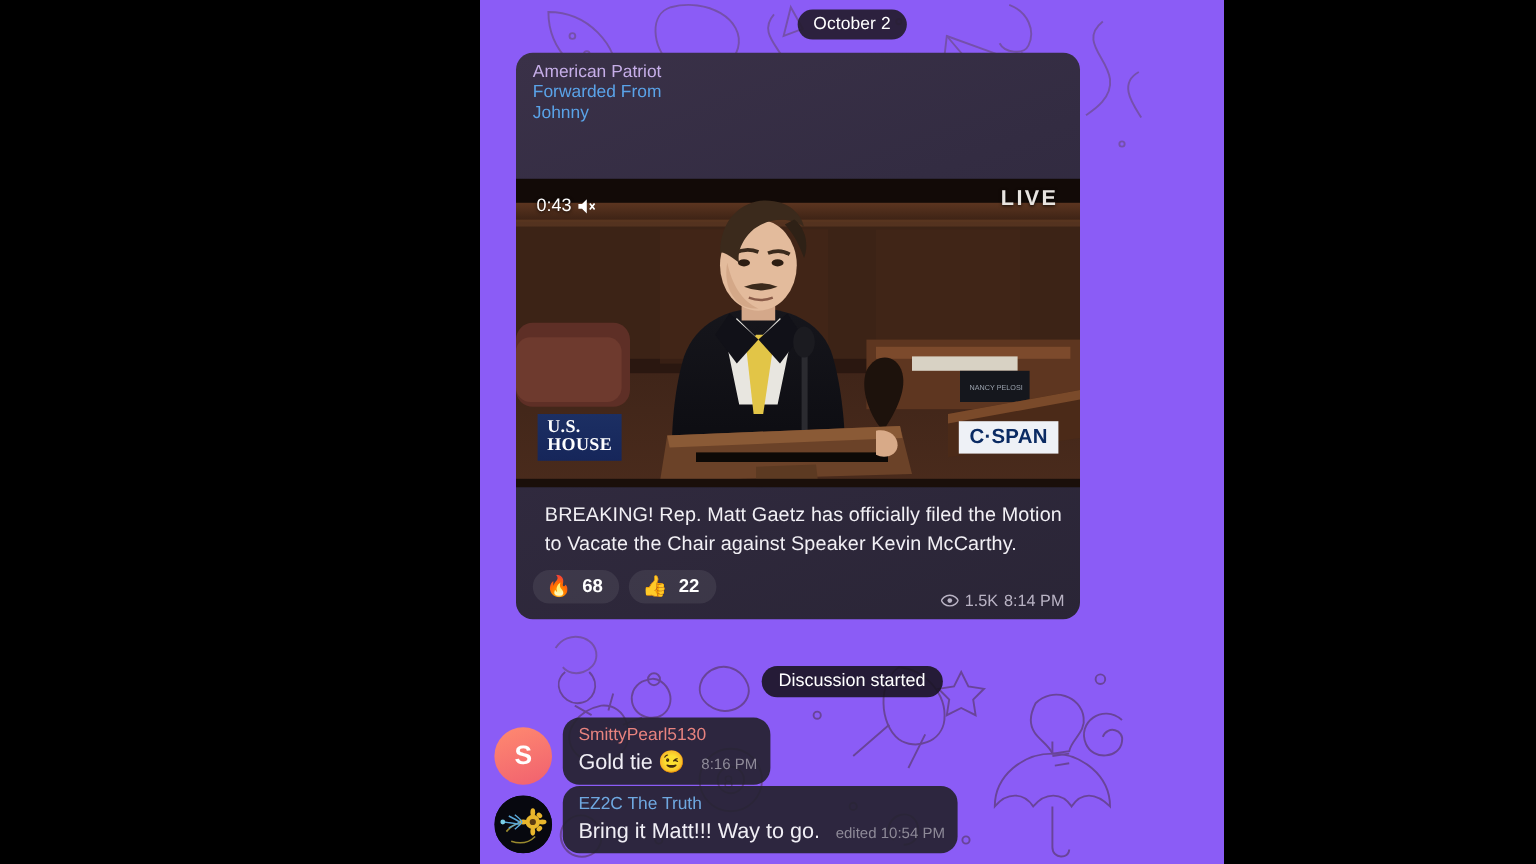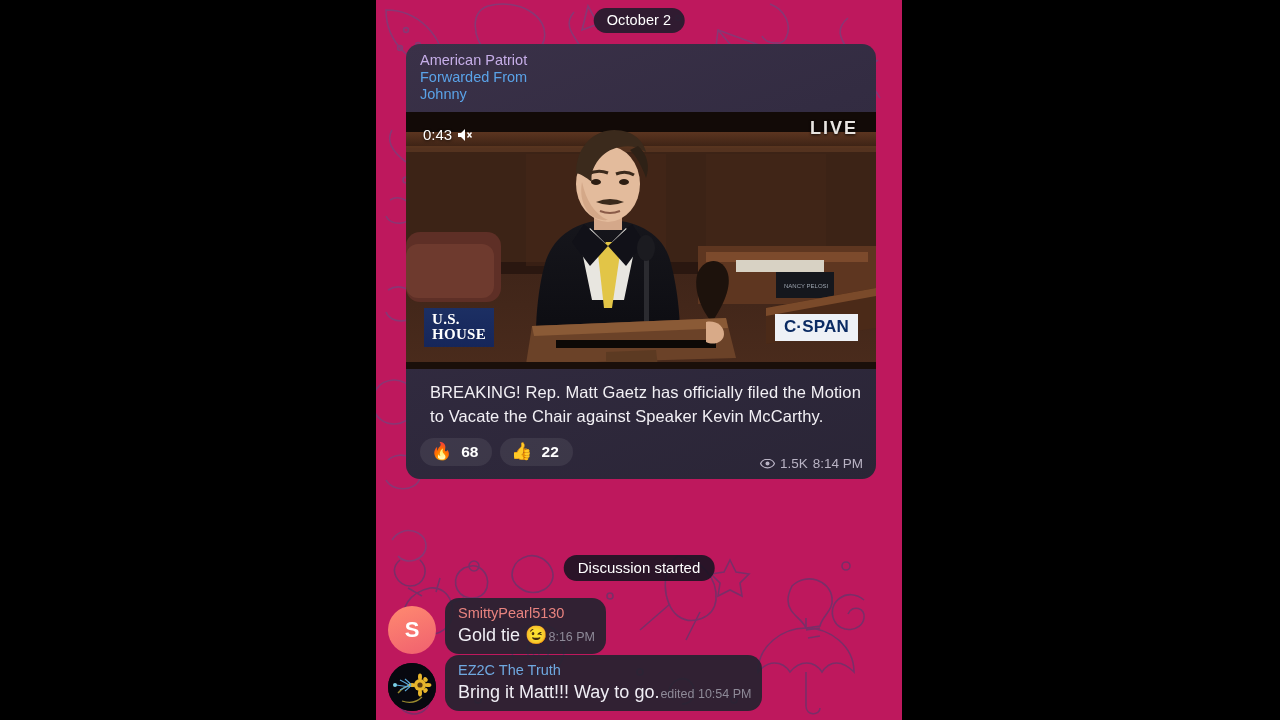--- a/index.html
+++ b/index.html
@@ -5,22 +5,22 @@
   * { margin:0; padding:0; box-sizing:border-box; }
   html,body {
     width:1280px; height:720px; overflow:hidden;
     background:#000;
     font-family:"Liberation Sans", sans-serif;
   }
   #screen { position:relative; width:1280px; height:720px; background:#000; }
 
   
   #phone {
-    position:absolute; left:376px; top:0; width:526px; height:720px;
-    background:#be185d;
+    position:absolute; left:400px; top:0; width:620px; height:720px;
+    background:#8b5cf6;
     overflow:hidden;
   }
   #doodles { position:absolute; inset:0; opacity:.85; }
   #doodles svg { display:block; width:100%; height:100%; }
 
   
   .date-badge {
     position:absolute; left:50%; transform:translateX(-50%); top:8px;
     background:rgba(36,28,46,.92); color:#fff;
     font-size:14.5px; padding:4px 13px 5px; border-radius:13px;
@@ -34,21 +34,21 @@
     background:linear-gradient(160deg,#3a3148 0%,#332c42 35%,#2a2536 100%);
     z-index:3;
   }
   .fwd-head { padding:8px 12px 9px 14px; }
   .fwd-title { font-size:14.5px; color:#c6aee8; line-height:17px; }
   .fwd-sub   { font-size:14.5px; color:#5aa3e8; line-height:17px; }
   .fwd-from  { font-size:14.5px; color:#5aa3e8; line-height:17px; }
 
   
   .video { position:relative; width:100%; height:257px; overflow:hidden;
-           background:#120a08; }
+           background:#120a08;margin-top:37px; }
   .video .scene { position:absolute; inset:0; }
   .v-timer {
     position:absolute; left:17px; top:14px; z-index:3;
     display:flex; align-items:center; gap:5px;
     color:#fff; font-size:15px; text-shadow:0 1px 3px rgba(0,0,0,.8);
   }
   .v-live {
     position:absolute; right:18px; top:6px; z-index:3;
     color:#e8e4e0; font-size:18px; font-weight:bold; letter-spacing:2px;
     text-shadow:0 1px 3px rgba(0,0,0,.85);
@@ -104,21 +104,21 @@
     display:flex; align-items:center; justify-content:center;
     color:#fff; font-size:22px; font-weight:bold;
   }
   .av-s { background:linear-gradient(160deg,#ff8a70,#f0606f); }
   .av-img { background:#080a12; overflow:hidden; position:relative; }
   .bubble {
     background:rgba(38,34,48,.93); border-radius:14px;
     padding:6px 11px 7px 13px; max-width:350px;
   }
   .bub-name { font-size:14.5px; line-height:19px; }
-  .bub-line { display:flex; align-items:flex-end; gap:1px; }
+  .bub-line { display:flex; align-items:flex-end; gap:13px; }
   .bub-text { color:#f0eef5; font-size:18px; line-height:24px; }
   .bub-time { color:#8e8a98; font-size:12.5px; line-height:19px; white-space:nowrap; }
 </style>
 </head>
 <body>
 
 <div id="screen">
 
   <div id="phone">
 

